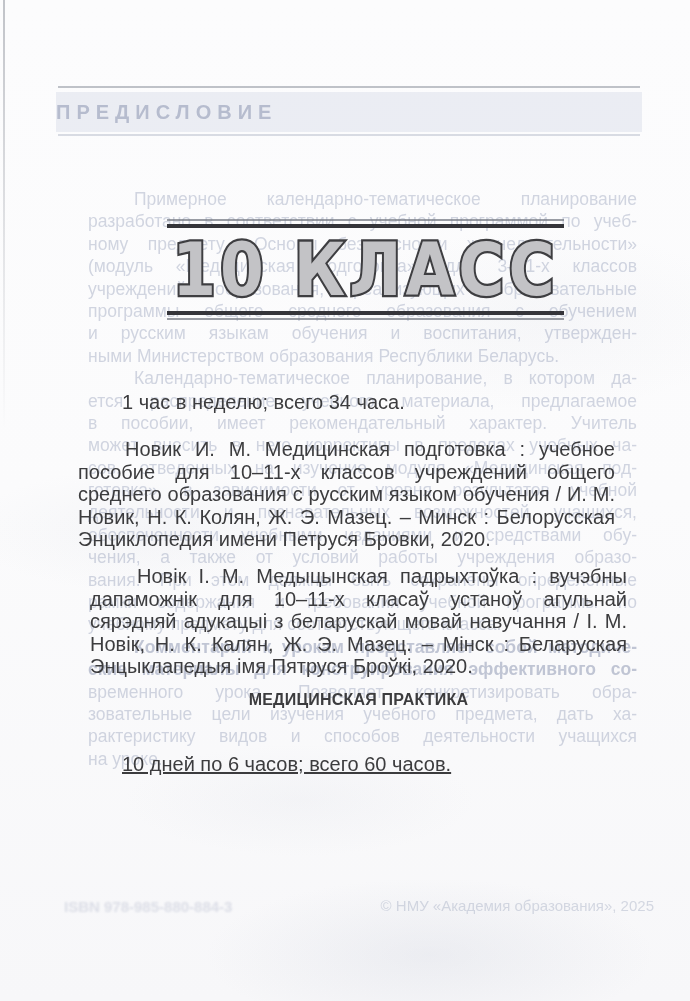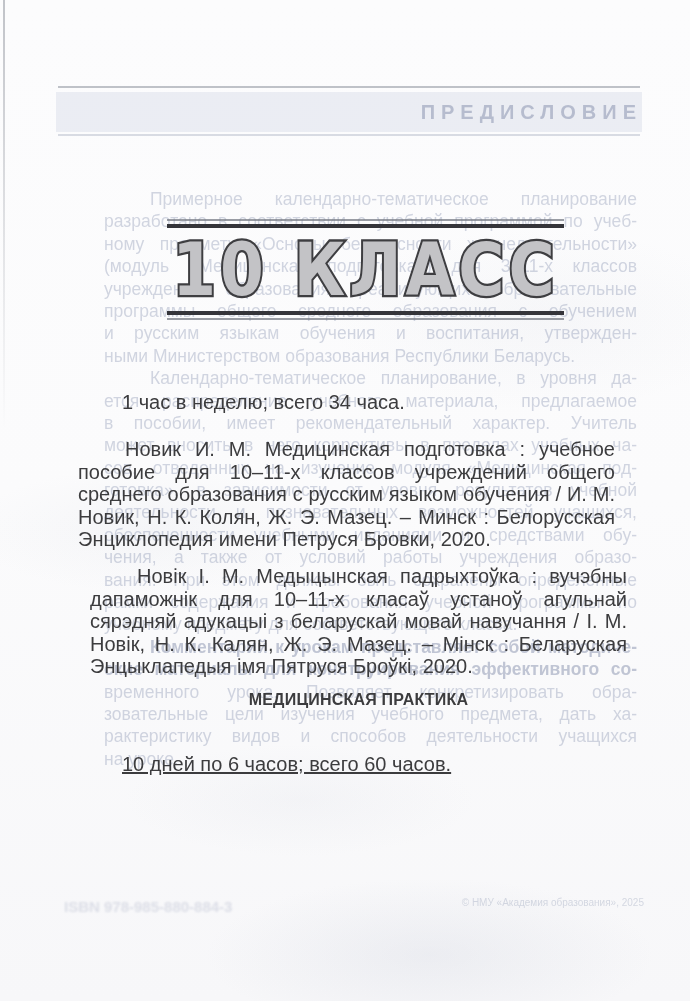--- a/index.html
+++ b/index.html
@@ -17,36 +17,36 @@
       radial-gradient(ellipse 250px 80px at 300px 800px, rgba(208,212,222,.14), transparent 70%);
   }
   .edge-line{position:absolute;left:3px;top:0;width:2px;height:430px;
     background:linear-gradient(180deg,rgba(145,149,158,.55),rgba(145,149,158,0));}
 
   
   .bleed-rule-top{position:absolute;left:58px;width:582px;top:86px;height:2px;
     background:rgba(130,136,148,.5);filter:blur(.4px);}
   .bleed-band{position:absolute;left:56px;width:586px;top:92px;height:40px;
     background:rgba(224,227,236,.6);filter:blur(.5px);
-    display:flex;align-items:center;justify-content:flex-end;}
+    display:flex;align-items:center;justify-content:flex-start;}
   .bleed-band-title{font-weight:bold;font-size:20px;letter-spacing:6px;
     color:rgba(138,148,174,.55);}
   .bleed-band-rule{position:absolute;left:58px;width:582px;top:134px;height:2px;
     background:rgba(168,174,190,.42);}
   .bleed-body{position:absolute;left:88px;top:188px;width:549px;
     font-size:17.5px;line-height:22.4px;color:rgba(122,134,166,.33);
     filter:blur(.55px);}
   .bleed-line{display:block;height:22.4px;white-space:nowrap;overflow:hidden;
-    text-align:justify;text-align-last:justify;margin-left:16px;}
+    text-align:justify;text-align-last:justify;}
   .bleed-line.indent{padding-left:46px;}
   .bleed-line.short{text-align-last:left;}
   .bleed-line.strong{font-weight:bold;color:rgba(112,124,158,.42);}
   .footer-bleed-left{position:absolute;left:64px;top:898px;font-size:15px;font-weight:bold;
     color:rgba(138,148,176,.26);filter:blur(1.1px);white-space:nowrap;}
-  .footer-bleed-right{position:absolute;left:336px;top:897px;width:308px;font-size:10px;
+  .footer-bleed-right{position:absolute;left:346px;top:897px;width:308px;font-size:15px;
     color:rgba(142,152,180,.34);filter:blur(.7px);text-align:right;white-space:nowrap;}
 
   
   .content{position:absolute;inset:0;z-index:2;}
   .hr{position:absolute;left:167px;width:397px;}
   .hr-thin{height:2px;background:rgba(120,124,133,.75);}
   .hr-thick{height:4px;background:#35353a;}
   .class-heading{
     position:absolute;left:167px;top:234px;width:397px;text-align:center;
     font-family:"DejaVu Sans","Liberation Sans",sans-serif;
@@ -77,21 +77,21 @@
 
   <div class="bleed-body">
     <div class="bleed-line indent">Примерное календарно-тематическое планирование</div>
     <div class="bleed-line">разработано в соответствии с учебной программой по учеб-</div>
     <div class="bleed-line">ному предмету «Основы безопасности жизнедеятельности»</div>
     <div class="bleed-line">(модуль «Медицинская подготовка») для 3–11-х классов</div>
     <div class="bleed-line">учреждений образования, реализующих образовательные</div>
     <div class="bleed-line">программы общего среднего образования с обучением</div>
     <div class="bleed-line">и русским языкам обучения и воспитания, утвержден-</div>
     <div class="bleed-line short">ными Министерством образования Республики Беларусь.</div>
-    <div class="bleed-line indent">Календарно-тематическое планирование, в уровня да-</div>
+    <div class="bleed-line indent">Календарно-тематическое планирование, в котором да-</div>
     <div class="bleed-line">ется распределение учебного материала, предлагаемое</div>
     <div class="bleed-line">в пособии, имеет рекомендательный характер. Учитель</div>
     <div class="bleed-line">может вносить в него коррективы в пределах учебных ча-</div>
     <div class="bleed-line">сов, отведенных на изучение модуля «Медицинская под-</div>
     <div class="bleed-line">готовка», в зависимости от уровня результатов учебной</div>
     <div class="bleed-line">деятельности и познавательных возможностей учащихся,</div>
     <div class="bleed-line">обеспеченности учебными изданиями и средствами обу-</div>
     <div class="bleed-line">чения, а также от условий работы учреждения образо-</div>
     <div class="bleed-line">вания. При этом должны быть сохранены определенные</div>
     <div class="bleed-line">рамки содержания и требования учебной программы по</div>

